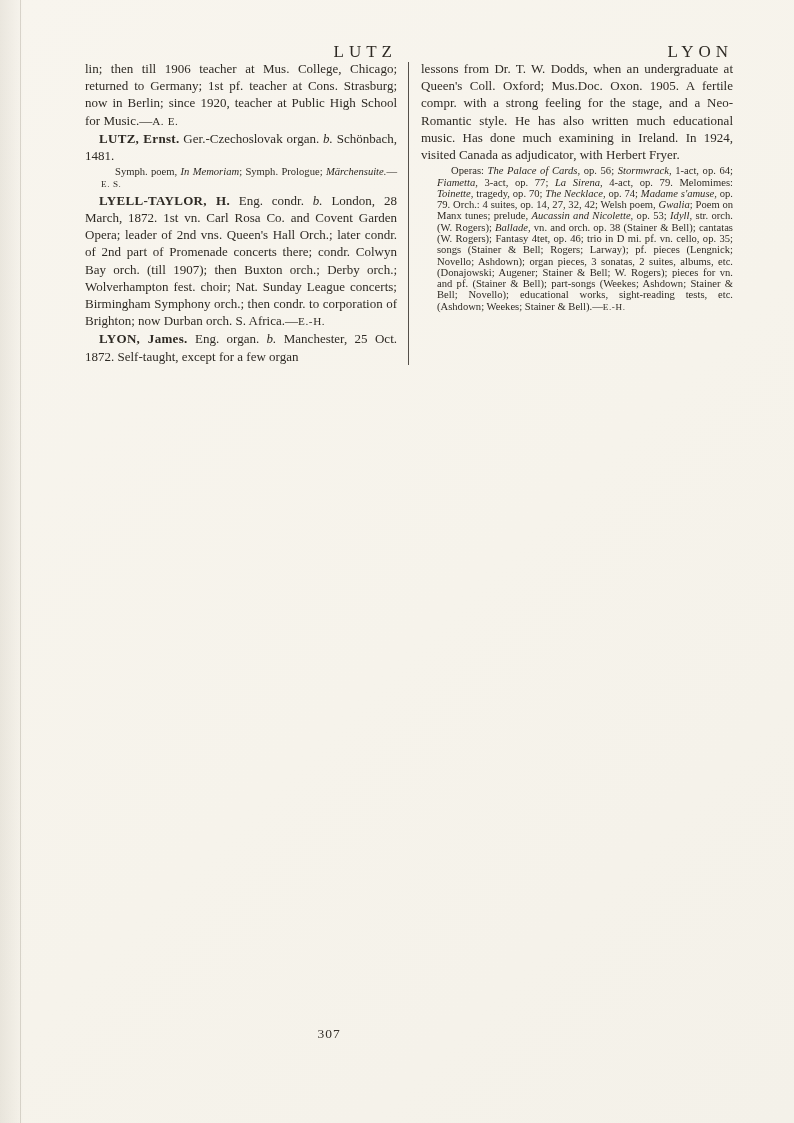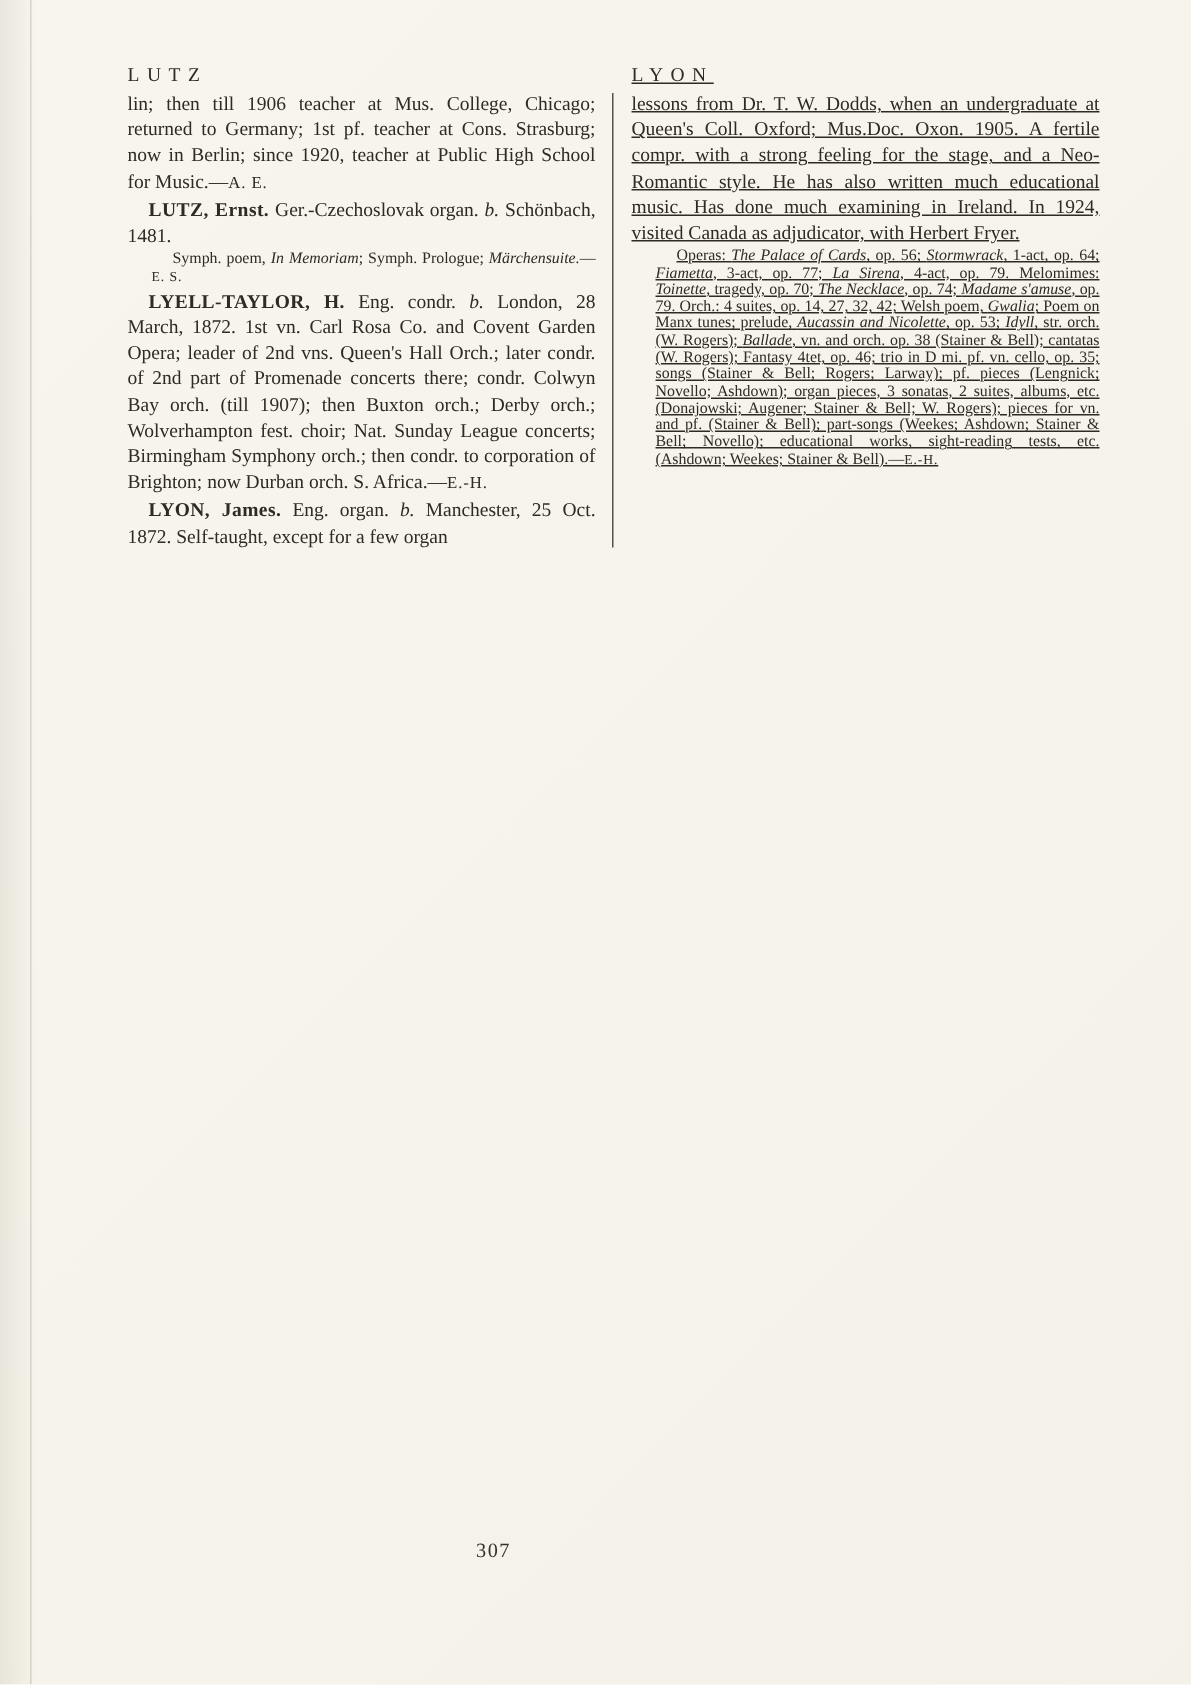--- a/index.html
+++ b/index.html
@@ -15,34 +15,34 @@
   .edge-shade {
     position: absolute; left: 0; top: 0; width: 24px; height: 100%;
     background: linear-gradient(to right, rgba(110,100,80,0.10), rgba(110,100,80,0));
   }
   .scan-line {
     position: absolute; left: 20px; top: 0; width: 1px; height: 100%;
     background: rgba(110,100,80,0.22);
   }
   .running-head {
     position: absolute; top: 42px; width: 312px;
-    text-align: left; font-size: 13px; letter-spacing: 5px;
+    text-align: right; font-size: 17px; letter-spacing: 5px;
     color: #2e2a24;
   }
   .running-head.left  { left: 85px; }
-  .running-head.right { left: 421px; text-decoration: underline; }
+  .running-head.right { left: 421px; }
   .column-rule {
     position: absolute; left: 408px; top: 62px; width: 1px; height: 303px;
     background: #55504a;
   }
   .col {
     position: absolute; top: 60px; width: 312px;
   }
   .col.left  { left: 85px; }
-  .col.right { left: 421px; text-decoration: underline; }
+  .col.right { left: 421px; }
   .col p { margin: 0; text-align: justify; }
   .col p.body  { font-size: 13px; line-height: 17.2px; }
   .col p.small { font-size: 10.6px; line-height: 11.3px; margin-top: 2px; margin-bottom: 2px; margin-left: 16px; }
   .col p.indent { text-indent: 14px; }
   .seg-bold      { font-weight: 700; letter-spacing: 0.3px; }
   .seg-italic    { font-style: italic; }
   .seg-smallcaps { font-size: 0.86em; letter-spacing: 0.6px; }
   .page-number {
     position: absolute; left: 0; top: 1026px; width: 658px;
     text-align: center; font-size: 13.5px; letter-spacing: 1px; color: #35302a;

